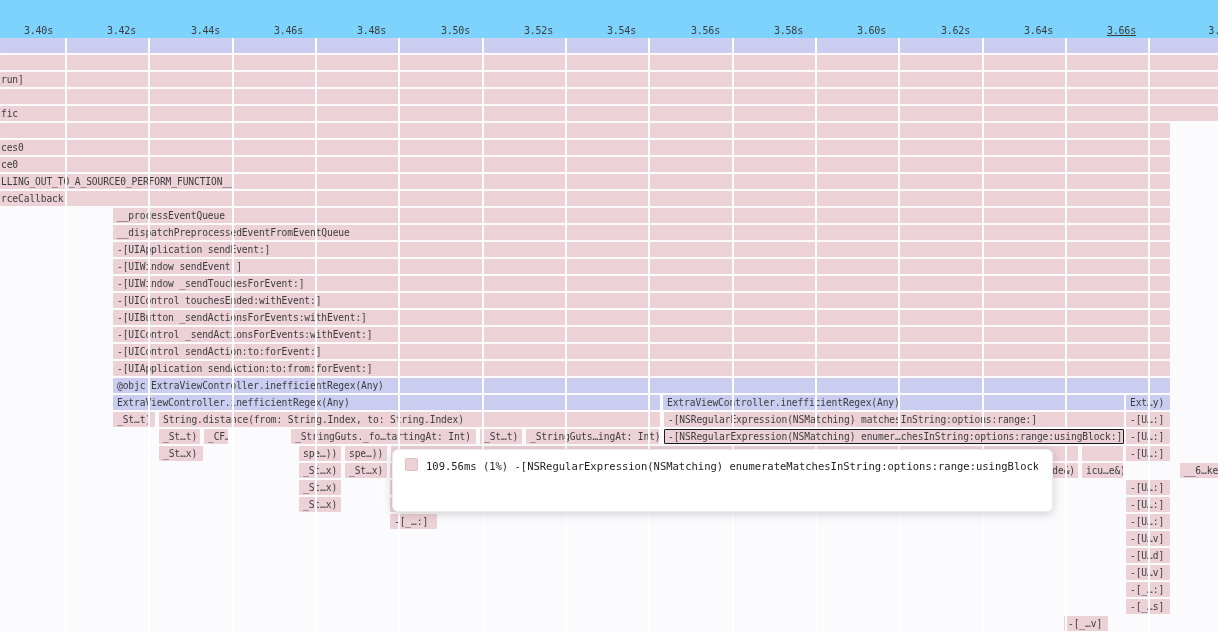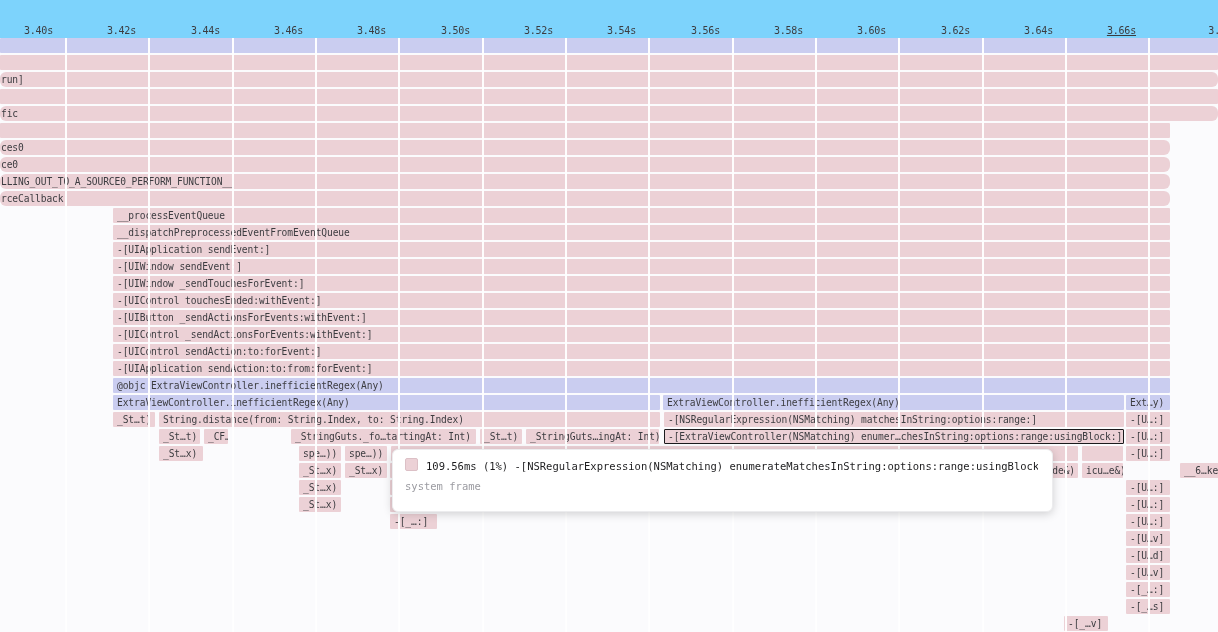--- a/index.html
+++ b/index.html
@@ -14,21 +14,21 @@
   }
   .gridline-under{position:absolute;top:38px;bottom:0;width:1px;background:#ececf0;z-index:0;}
   .gridline-over{position:absolute;top:38px;bottom:0;width:1.5px;background:rgba(255,255,255,0.95);z-index:2;}
   .bar{
     position:absolute;height:15px;line-height:15px;box-sizing:border-box;
     font-size:9.6px;letter-spacing:-0.1px;color:#3c3c40;
     overflow:hidden;white-space:nowrap;padding-left:4px;border-radius:1px;z-index:1;
   }
   .bar.pink{background:#ecd1d6;}
   .bar.purple{background:#cacdf0;}
-  .bar.flush{padding-left:1px;border-radius:6px;}
+  .bar.flush{padding-left:1px;}
   .bar.alignr{text-align:right;padding-right:3px;}
   .bar.sel{outline:1.5px solid #1b1b1d;outline-offset:-1px;z-index:3;}
   #tooltip{
     position:absolute;left:392px;top:449px;width:661px;height:63px;z-index:10;
     background:#ffffff;border:1px solid #ececee;border-radius:6px;
     box-shadow:0 2px 10px rgba(0,0,0,0.18);box-sizing:border-box;
     padding:7px 14px 0 12px;
   }
   #tooltip .row1{font-size:10.5px;color:#1d1d1f;line-height:19px;white-space:nowrap;overflow:hidden;}
   #tooltip .swatch{
@@ -85,21 +85,21 @@
       <div class="bar pink" style="left: 113px; top: 412px; width: 42px; height: 15px;">_St…t)</div>
       <div class="bar pink" style="left: 159px; top: 412px; width: 501px; height: 15px;">String.distance(from: String.Index, to: String.Index)</div>
       <div class="bar pink" style="left: 664px; top: 412px; width: 460px; height: 15px;">-[NSRegularExpression(NSMatching) matchesInString:options:range:]</div>
       <div class="bar pink" style="left: 1126px; top: 412px; width: 44px; height: 15px;">-[U…:]</div>
       <div class="bar pink" style="left: 159px; top: 429px; width: 41px; height: 15px;">_St…t)</div>
       <div class="bar pink" style="left: 204px; top: 429px; width: 24px; height: 15px;">_CF…se</div>
       <div class="bar pink" style="left: 246px; top: 429px; width: 41px; height: 15px; margin-left: 48px;">swi…se</div>
       <div class="bar pink" style="left: 291px; top: 429px; width: 185px; height: 15px;">_StringGuts._fo…tartingAt: Int)</div>
       <div class="bar pink" style="left: 480px; top: 429px; width: 42px; height: 15px;">_St…t)</div>
       <div class="bar pink" style="left: 526px; top: 429px; width: 133px; height: 15px;">_StringGuts…ingAt: Int)</div>
-      <div class="bar pink sel" style="left: 664px; top: 429px; width: 460px; height: 15px;">-[ExtraViewController(NSMatching) enumer…chesInString:options:range:usingBlock:]</div>
+      <div class="bar pink sel" style="left: 664px; top: 429px; width: 460px; height: 15px;">-[NSRegularExpression(NSMatching) enumer…chesInString:options:range:usingBlock:]</div>
       <div class="bar pink" style="left: 1126px; top: 429px; width: 44px; height: 15px;">-[U…:]</div>
       <div class="bar pink" style="left: 159px; top: 446px; width: 44px; height: 15px;">_St…x)</div>
       <div class="bar pink" style="left: 299px; top: 446px; width: 42px; height: 15px;">spe…))</div>
       <div class="bar pink" style="left: 345px; top: 446px; width: 42px; height: 15px;">spe…))</div>
       <div class="bar pink" style="left: 391px; top: 446px; width: 687px; height: 15px;">spe…))</div>
       <div class="bar pink" style="left: 1082px; top: 446px; width: 41px; height: 15px;"></div>
       <div class="bar pink" style="left: 1126px; top: 446px; width: 44px; height: 15px;">-[U…:]</div>
       <div class="bar pink" style="left: 299px; top: 463px; width: 42px; height: 15px;">_St…x)</div>
       <div class="bar pink" style="left: 345px; top: 463px; width: 42px; height: 15px;">_St…x)</div>
       <div class="bar pink alignr" style="left: 390px; top: 463px; width: 688px; height: 15px;">de&amp;)</div>
@@ -150,15 +150,14 @@
       <div class="tick-label" style="left: 826px;">3.60s</div>
       <div class="tick-label" style="left: 910px;">3.62s</div>
       <div class="tick-label" style="left: 993px;">3.64s</div>
       <div class="tick-label" style="left: 1076px; text-decoration: underline;">3.66s</div>
       <div class="tick-label" style="left: 1160px;">3.</div>
     </div>
   <div id="tooltip">
     <div class="row1">
       <span class="swatch"></span><span>109.56ms (1%) -[NSRegularExpression(NSMatching) enumerateMatchesInString:options:range:usingBlock:]</span>
     </div>
-    <div class="row2">system frame</div>
   </div>
 </div>
 
 </body></html>

